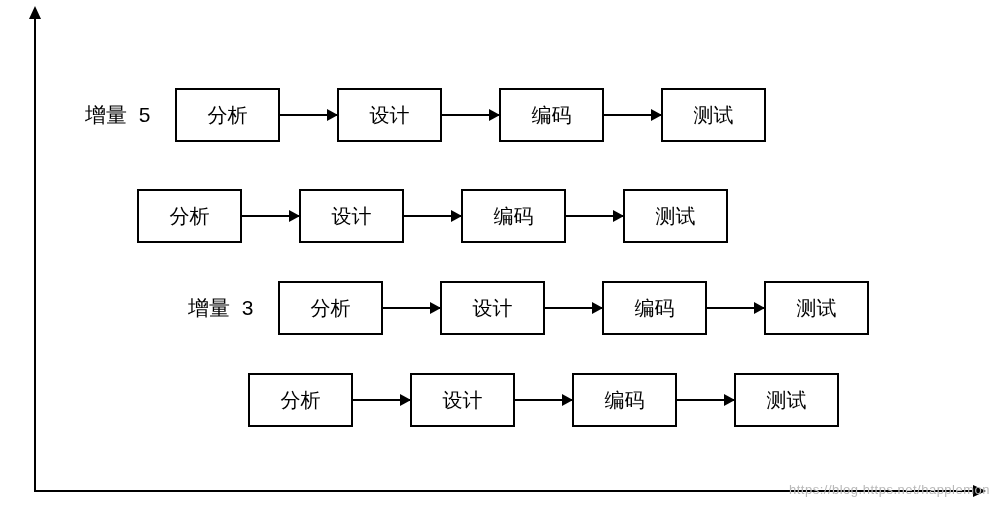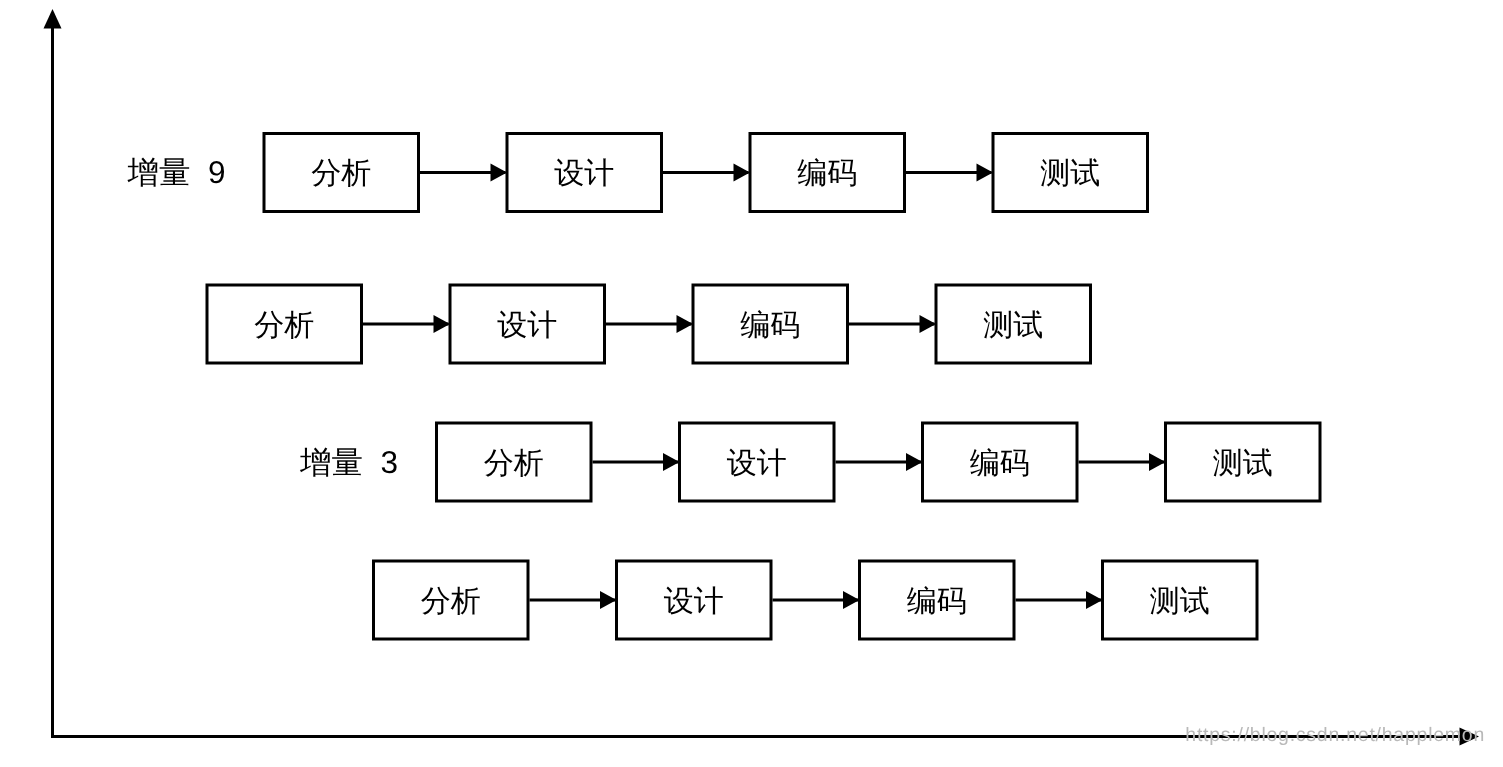--- a/index.html
+++ b/index.html
@@ -111,56 +111,56 @@
 <body>
 
 <div class="canvas">
 
   <div class="axis-v"></div>
   <div class="axis-v-arrow"></div>
   <div class="axis-h"></div>
   <div class="axis-h-arrow"></div>
 
   <div class="row" style="left:85px; top:87px;">
-    <span class="row-label">增量  9</span>
+    <span class="row-label">增量  5</span>
     <div class="box">分析</div>
     <div class="arrow"></div>
     <div class="box">设计</div>
     <div class="arrow"></div>
     <div class="box">编码</div>
     <div class="arrow"></div>
     <div class="box">测试</div>
   </div>
 
   <div class="row" style="left:137px; top:188px;">
     <div class="box">分析</div>
     <div class="arrow"></div>
     <div class="box">设计</div>
     <div class="arrow"></div>
     <div class="box">编码</div>
     <div class="arrow"></div>
     <div class="box">测试</div>
   </div>
 
-  <div class="row" style="left:200px; top:280px;">
+  <div class="row" style="left:188px; top:280px;">
     <span class="row-label">增量  3</span>
     <div class="box">分析</div>
     <div class="arrow"></div>
     <div class="box">设计</div>
     <div class="arrow"></div>
     <div class="box">编码</div>
     <div class="arrow"></div>
     <div class="box">测试</div>
   </div>
 
   <div class="row" style="left:248px; top:372px;">
     <div class="box">分析</div>
     <div class="arrow"></div>
     <div class="box">设计</div>
     <div class="arrow"></div>
     <div class="box">编码</div>
     <div class="arrow"></div>
     <div class="box">测试</div>
   </div>
 
-  <div class="watermark">https://blog.csdn.net/happlemon</div>
+  <div class="watermark">https://blog.https.net/happlemon</div>
 
 </div>
 
 </body></html>

